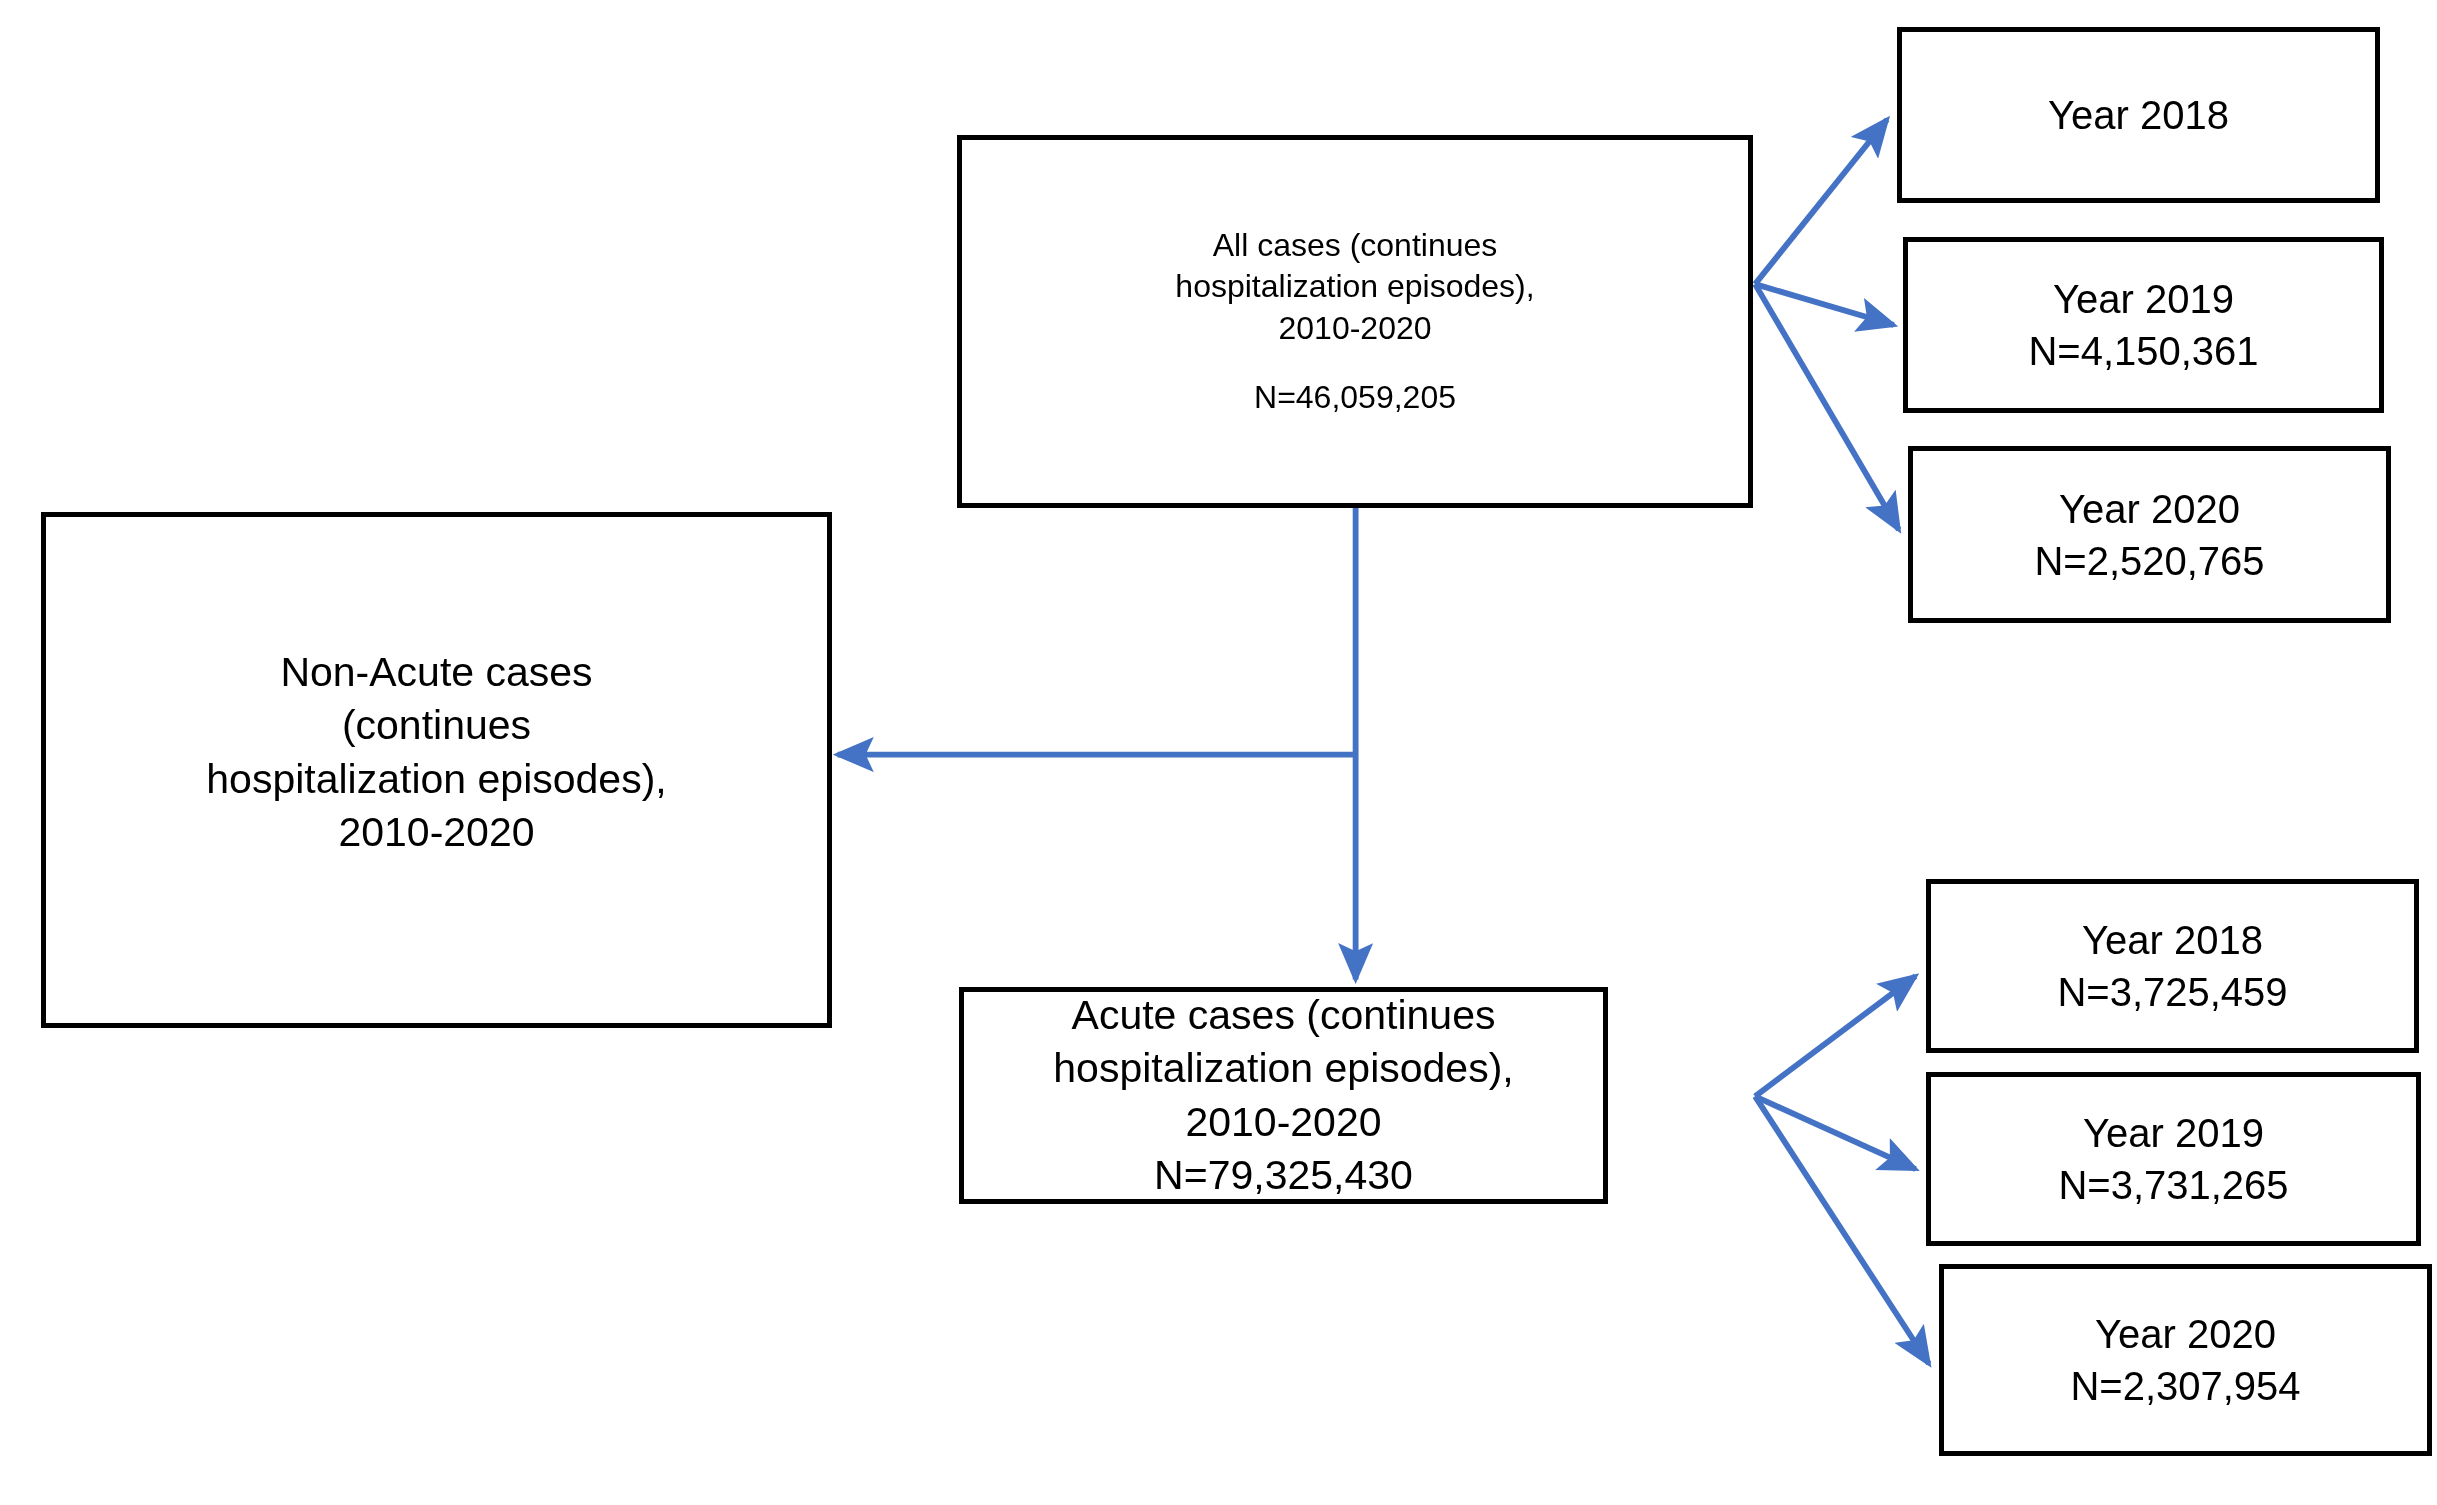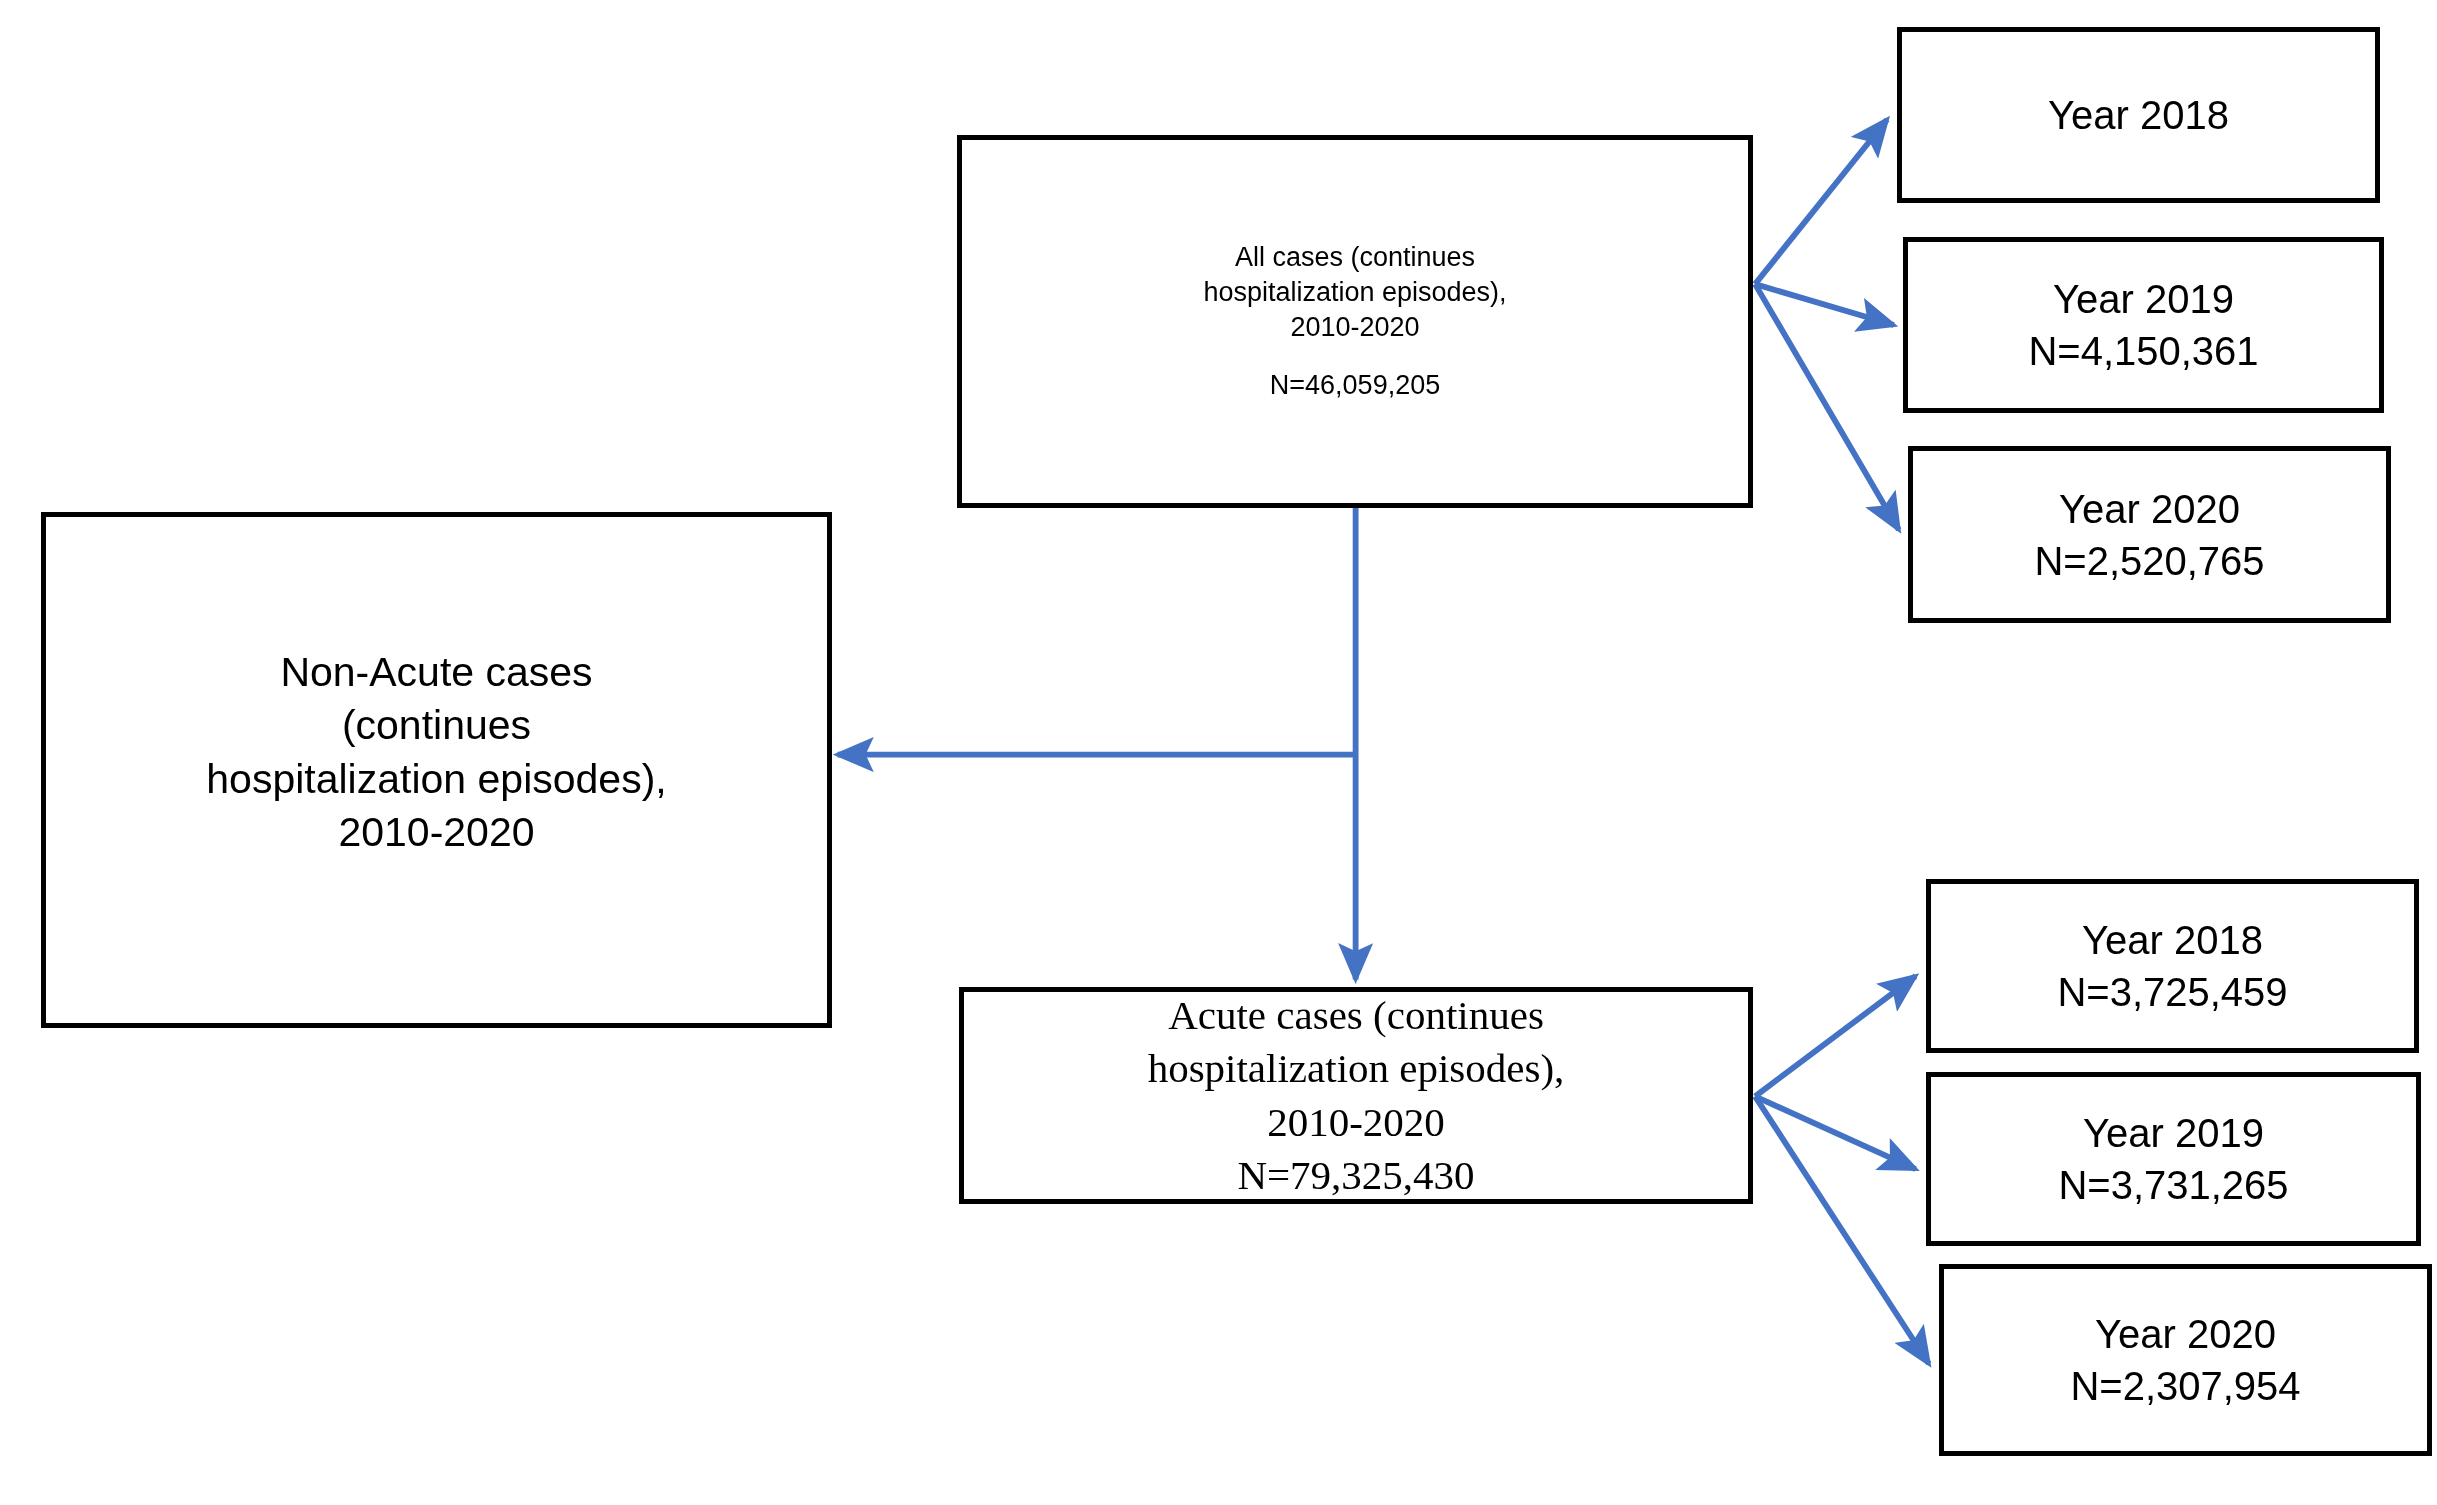--- a/index.html
+++ b/index.html
@@ -47,33 +47,32 @@
   }
   .node .spacer {
     display: block;
     height: 0.85em;
   }
 
   
   #node-all-cases {
     left: 957px;  top: 135px;
     width: 796px;  height: 373px;
-    font-size: 27px;
+    font-size: 32px;
   }
   #node-non-acute {
     left: 41px;   top: 512px;
     width: 791px; height: 516px;
     font-size: 41px;
   }
   #node-acute {
     left: 959px; top: 987px;
-    width: 794px; height: 217px;
+    width: 649px; height: 217px;
     height: 219px;
     font-size: 41px;
-    font-family: Liberation Serif, serif;
   }
   #node-acute { height: 217px; }
 
   
   .leaf {
     font-size: 40px;
     border-width: 5.9px;
   }
   #leaf-all-2018 { left: 1897px; top: 27px;   width: 483px; height: 176px; }
   #leaf-all-2019 { left: 1903px; top: 237px;  width: 481px; height: 176px; }

